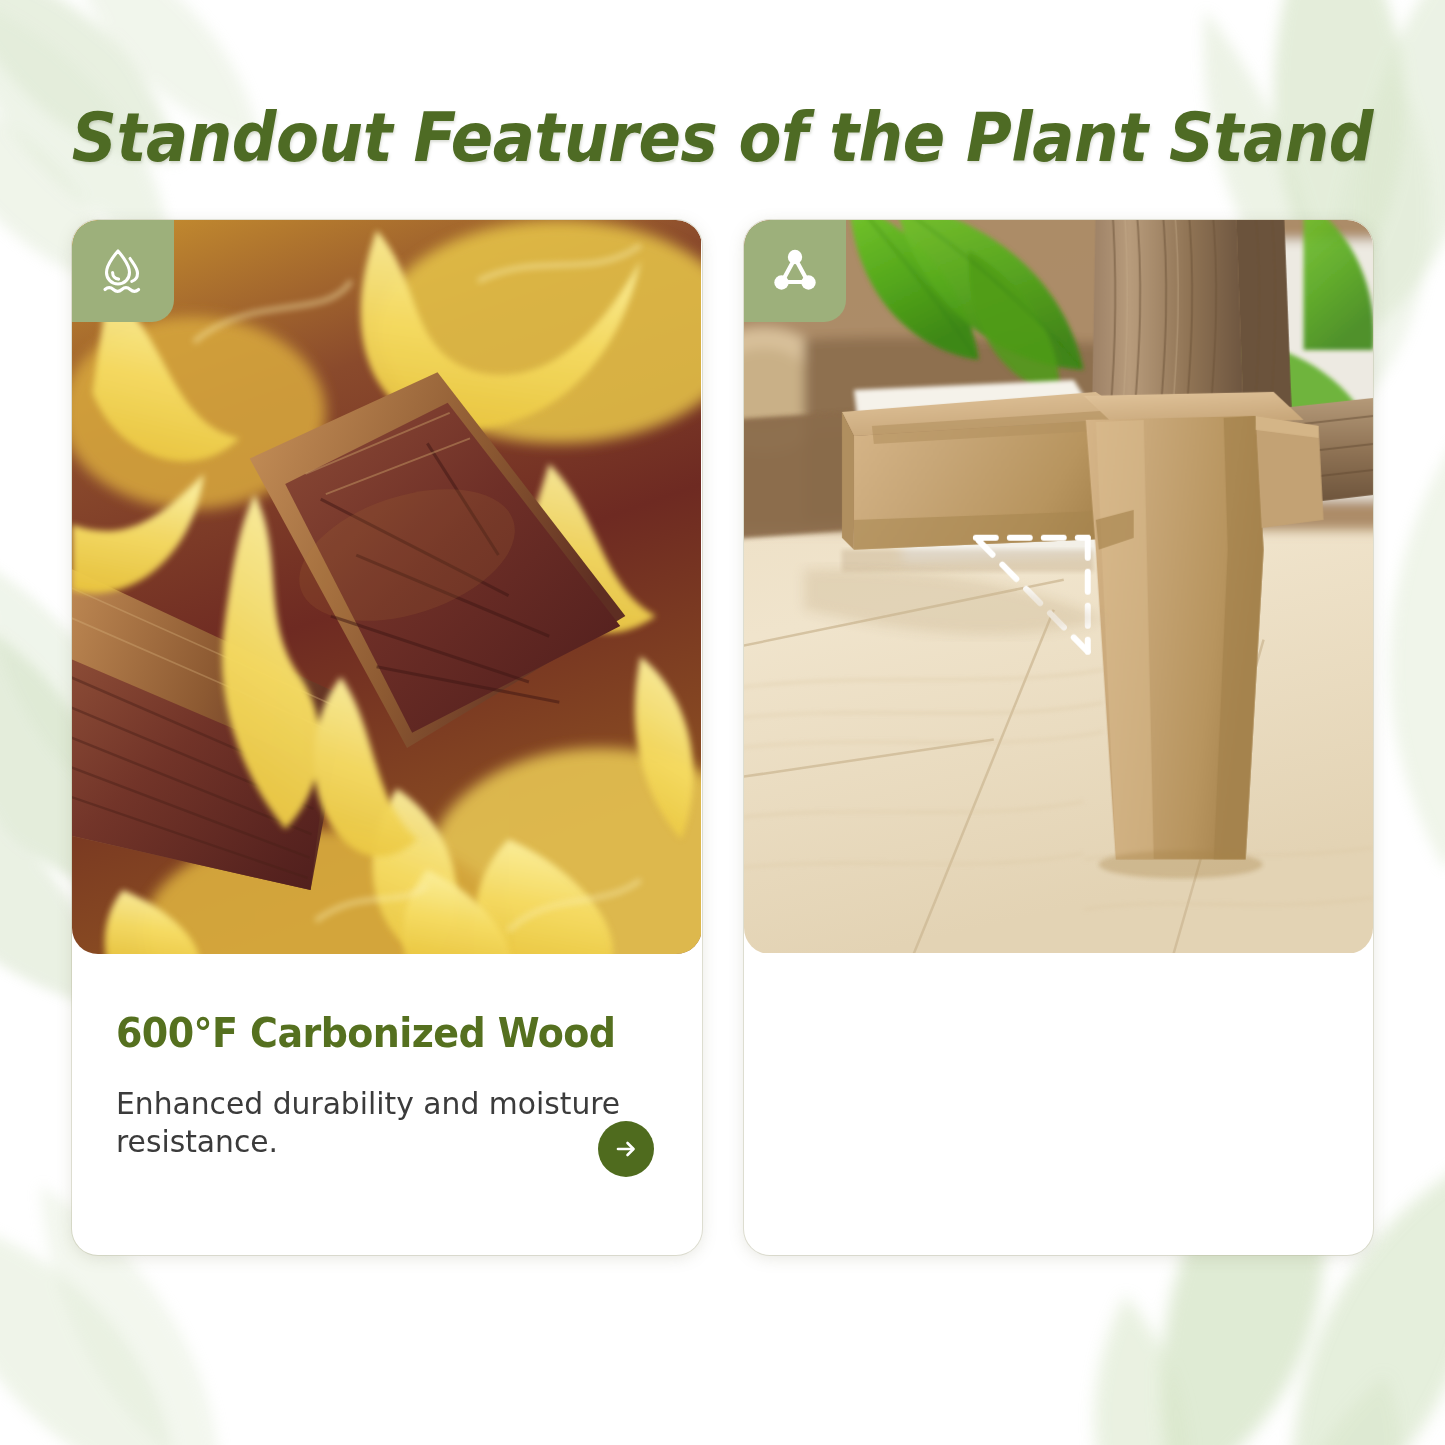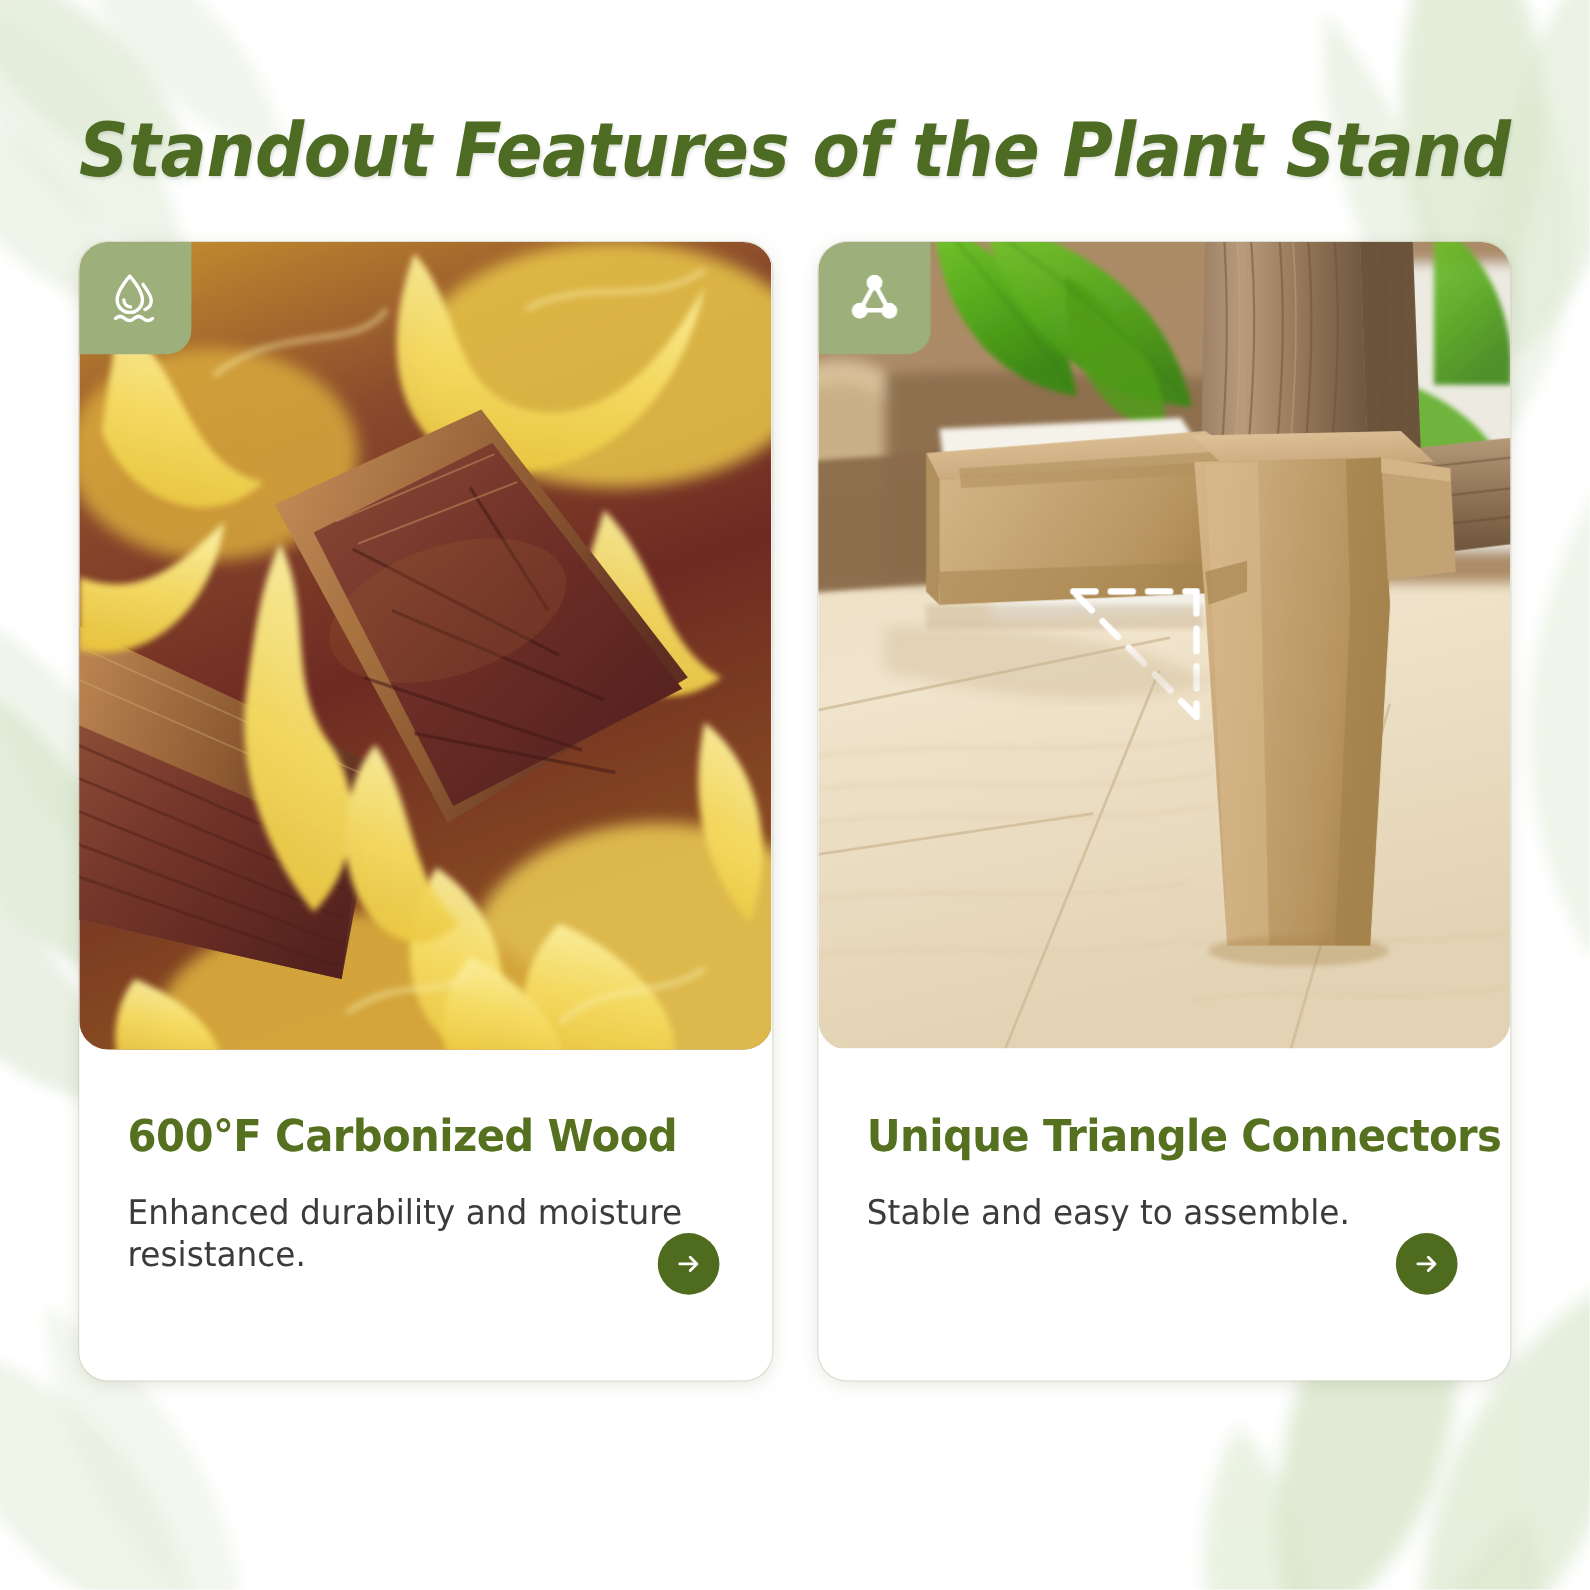--- a/index.html
+++ b/index.html
@@ -494,27 +494,15 @@
           </g>
           <g fill="#ffffff">
             <circle cx="27" cy="13" r="7.2"></circle>
             <circle cx="13.5" cy="38.5" r="7.2"></circle>
             <circle cx="40.5" cy="38.5" r="7.2"></circle>
           </g>
         </svg>
       </div>
     </div>
 
-    <div class="card-body">
-      <div class="card-heading">Unique Triangle Connectors</div>
-      <div class="card-sub">Stable and easy to assemble.</div>
-      <button class="arrow-btn" aria-label="next">
-        <svg width="30" height="30" viewBox="0 0 30 30">
-          <g stroke="#ffffff" stroke-width="2.6" stroke-linecap="round" stroke-linejoin="round" fill="none">
-            <path d="M7 15 H22"></path>
-            <path d="M16.5 9 L22.5 15 L16.5 21"></path>
-          </g>
-        </svg>
-      </button>
-    </div>
   </div>
 
 </div>
 
 </body></html>

